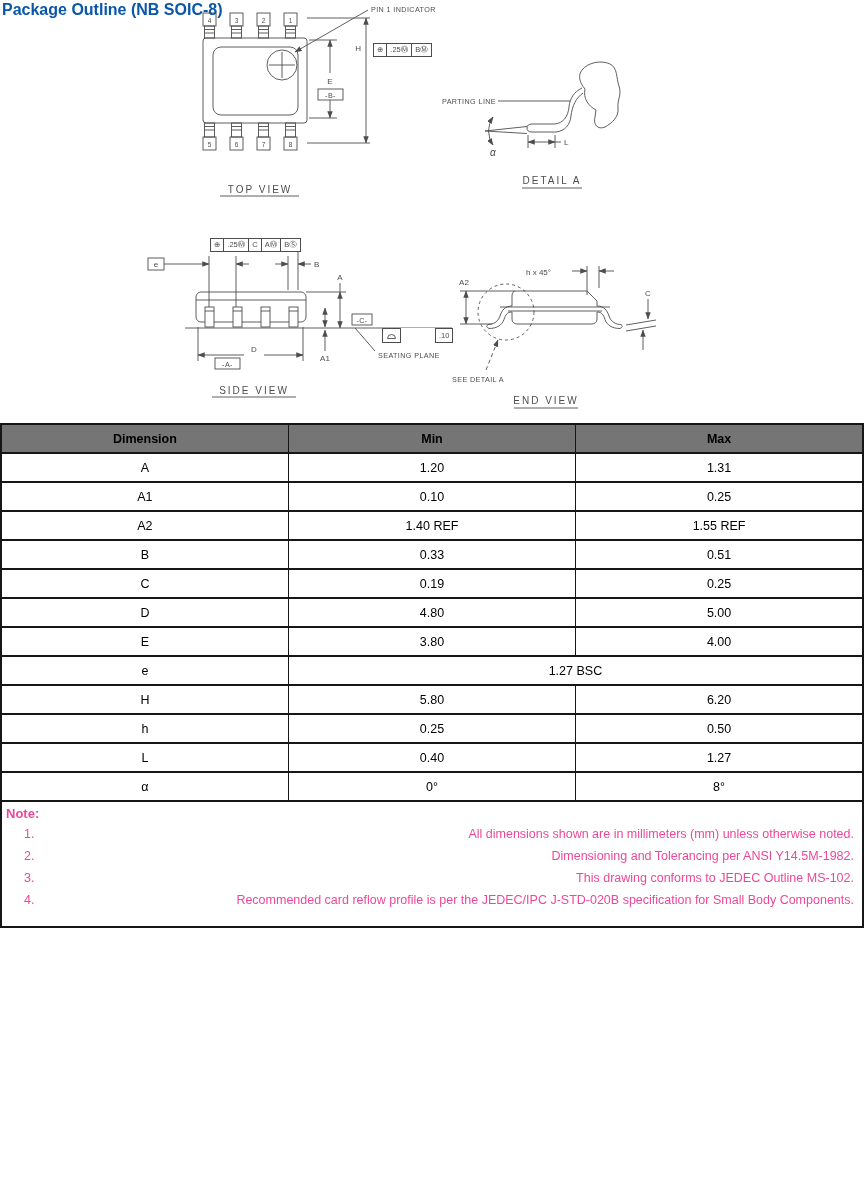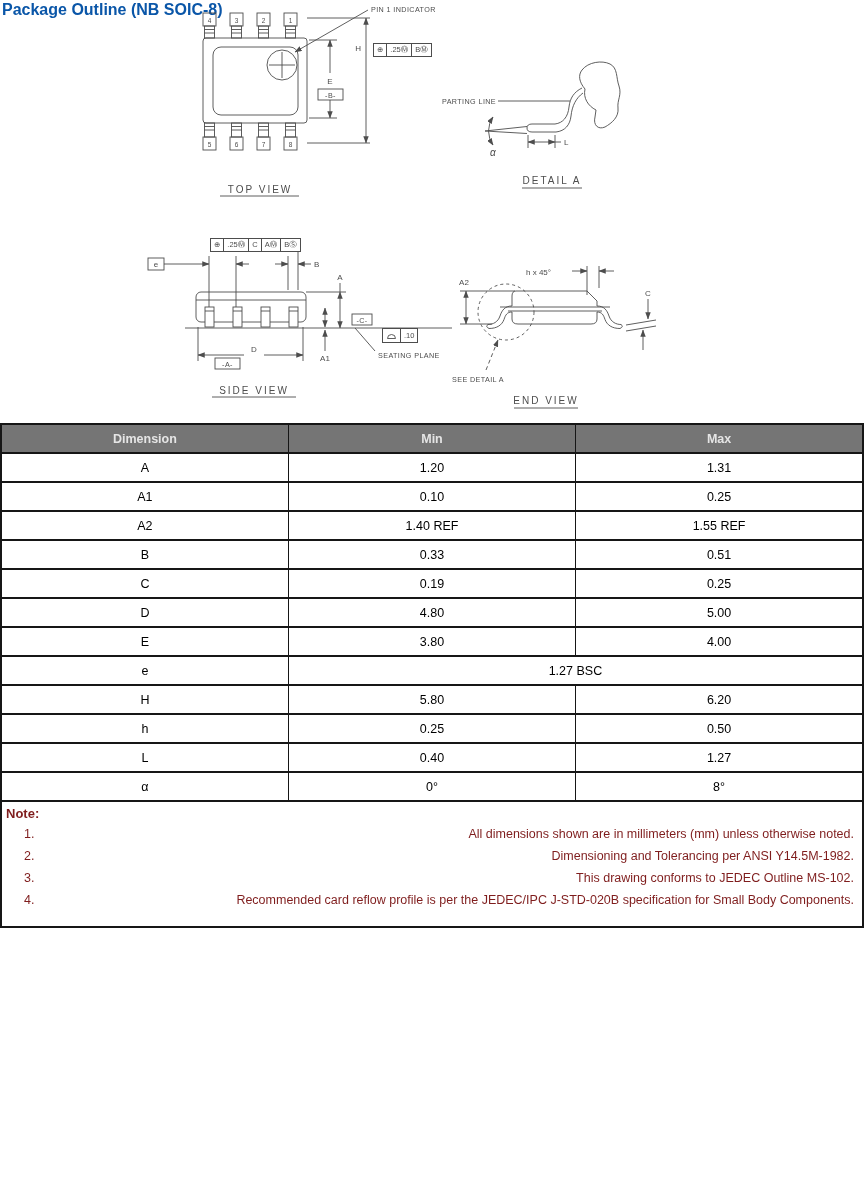--- a/index.html
+++ b/index.html
@@ -16,23 +16,23 @@
   .dital{font-style:italic;font-size:10px;}
   .fcf{position:absolute;display:flex;align-items:stretch;background:#fff;
        font-size:7.5px;color:#4d4d4d;line-height:1;}
   .fcf .cell{border:1px solid #4d4d4d;margin-left:-1px;padding:2px 3px;display:flex;
        align-items:center;justify-content:center;white-space:nowrap;background:#fff;}
   .fcf .cell:first-child{margin-left:0;}
   .tbl-wrap{position:absolute;left:0;top:423px;width:864px;}
   table.dims{border-collapse:collapse;width:864px;table-layout:fixed;border:2px solid #161616;}
   table.dims th,table.dims td{border-style:solid;border-color:#161616;border-width:2px 1px;
        text-align:center;font-size:12.5px;color:#000;height:27px;padding:0;}
-  table.dims th{background:#757575;color:#e5e5e5;font-weight:bold;}
+  table.dims th{background:#757575;color:#000000;font-weight:bold;}
   .notes{width:864px;box-sizing:border-box;border:2px solid #161616;border-top:none;
-         padding:4px 8px 12px 4px;font-size:12.5px;color:#7f1d1d;}
+         padding:4px 8px 12px 4px;font-size:12.5px;color:#ec4899;}
   .notes .notes-title{font-weight:bold;font-size:13px;}
   .notes ol{margin:4px 0 0 0;padding-left:32px;}
   .notes li{margin-bottom:4px;line-height:1.45;text-align:right;}
 </style>
 </head>
 <body>
 
 <div class="page">
 
   <div class="doc-title">Package Outline (NB SOIC-8)</div>
@@ -241,21 +241,21 @@
         <text class="dcap" x="124" y="164" text-anchor="middle">SIDE VIEW</text>
       </g>
     </svg>
     <div class="fcf" style="left:80px;top:8px;">
       <span class="cell">⊕</span>
       <span class="cell">.25Ⓜ</span>
       <span class="cell">C</span>
       <span class="cell">AⓂ</span>
       <span class="cell">BⓈ</span>
     </div>
-    <div class="fcf" style="left:252px;top:98px;">
+    <div class="fcf" style="left:252px;top:98px;gap:35px;">
       <span class="cell">
         <svg width="11" height="9" viewBox="0 0 11 9">
             <path d="M1.5,7.5 A4,4 0 0 1 9.5,7.5 Z" fill="none" stroke="#4d4d4d" stroke-width="0.9"></path>
           </svg>
       </span>
       <span class="cell">.10</span>
     </div>
   </div>
 
   <div class="draw" style="left:430px;top:240px;width:310px;height:180px;">

